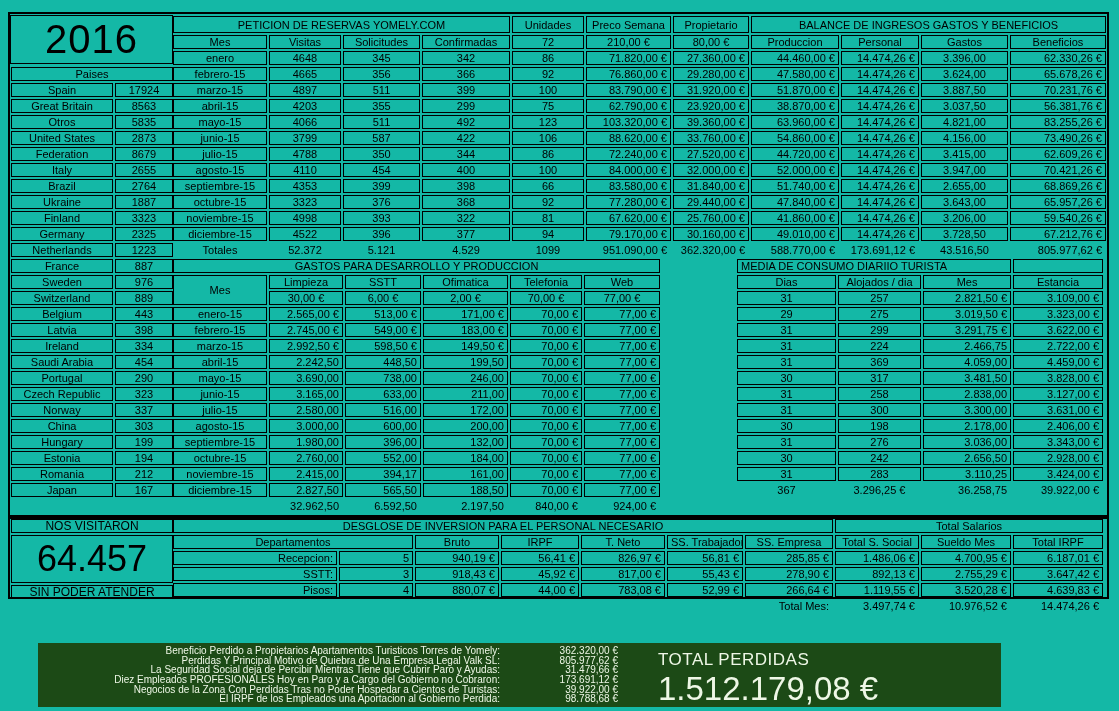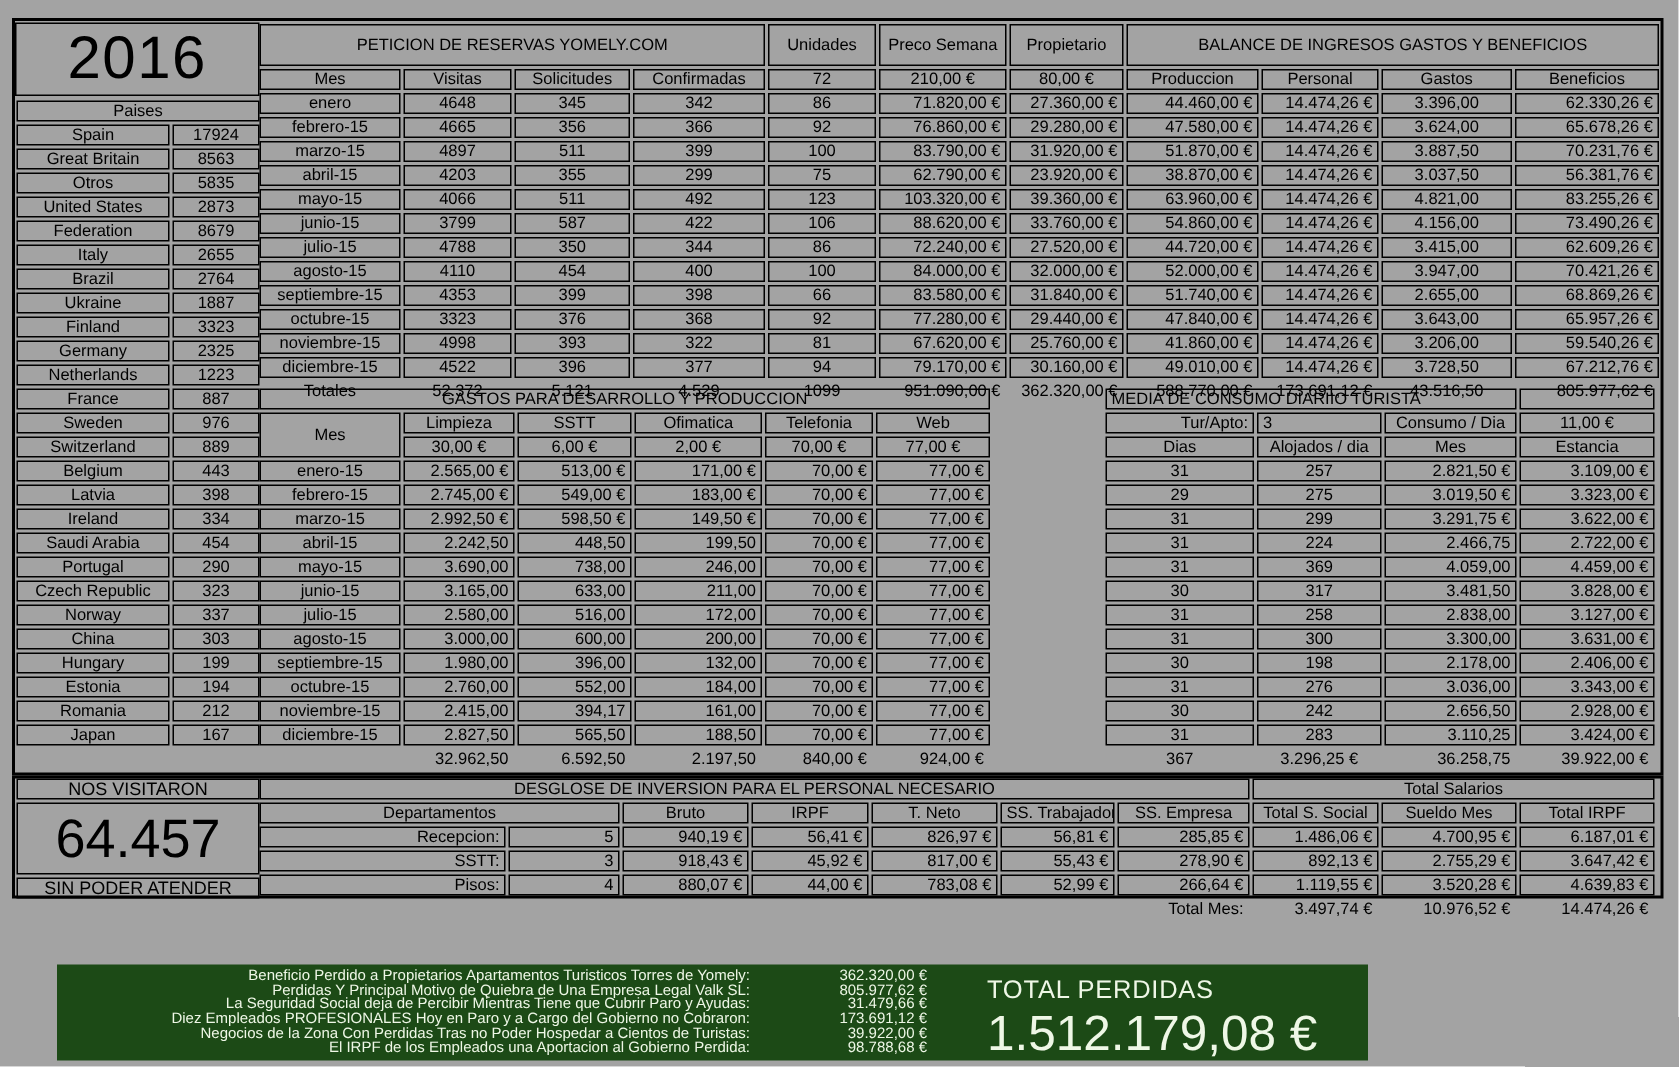--- a/index.html
+++ b/index.html
@@ -1,34 +1,34 @@
 <!DOCTYPE html>
 <html><head>
 <meta charset="utf-8">
 <style>
   * { box-sizing: border-box; }
   html,body { margin:0; padding:0; background:#fff; }
-  .sheet { position:relative; width:1119px; height:711px; background:#a3a3a3;
+  .sheet { position:relative; width:1119px; height:711px; background:#14b8a6;
            font-family:"Liberation Sans","DejaVu Sans",sans-serif; color:#000; overflow:hidden; }
   .border-box { position:absolute; border:2px solid #000; }
   table { border-collapse:separate; border-spacing:2px; table-layout:fixed; position:absolute; }
   td { border:1px solid #000; height:14px; font-size:11px; line-height:12px;
        padding:0 3px; white-space:nowrap; overflow:hidden; }
   .c { text-align:center; }
   .r { text-align:right; }
   .l { text-align:left;margin-top:48px; }
-  .t { height:28px;text-align:center; }
+  .t { height:17px;text-align:center; }
   .md { font-size:12px; }
   .nb { border-color:transparent; }
   .rel { position:relative; }
   .overlay { position:absolute; left:26px; top:1px;margin-top:12px; }
   .year { position:absolute; left:10px; top:15px; width:163px; height:49px; border:1px solid #000;
           font-size:40px; line-height:46px; text-align:center; letter-spacing:1px; }
   .big { height:48px; font-size:36px; line-height:42px; }
-  .green { position:absolute; left:38px; top:643px; width:874px; height:64px;
+  .green { position:absolute; left:38px; top:643px; width:963px; height:64px;
            background:#1c4a16; color:#eef7e6; }
   .glines { position:absolute; left:20px; top:3px; width:560px; }
   .gline { display:flex; height:9.7px; font-size:10px; line-height:9.7px; }
   .gl-label { flex:1; text-align:right; padding-right:8px; }
   .gl-value { width:110px; text-align:right; }
   .gtotal { position:absolute; left:620px; top:7px; width:430px; text-align:left; }
   .gtotal-label { font-size:17px; letter-spacing:.5px; }
   .gtotal-value { font-size:33px; line-height:37px; }
 </style>
 </head>
@@ -503,26 +503,20 @@
     <colgroup>
       <col style="width:99px">
         <col style="width:83px">
         <col style="width:88px">
         <col style="width:90px">
     </colgroup>
     <tbody id="media-body">
       <tr>
         <td colspan="3" class="l">MEDIA DE CONSUMO DIARIIO TURISTA</td>
         <td></td>
-      </tr>
-      <tr>
-        <td class="r">Tur/Apto:</td>
-        <td class="l">3</td>
-        <td class="c">Consumo / Dia</td>
-        <td class="c">11,00 €</td>
       </tr>
       <tr>
         <td class="c">Dias</td>
         <td class="c">Alojados / dia</td>
         <td class="c">Mes</td>
         <td class="c">Estancia</td>
       </tr>
     <tr>
           <td class="c">31</td>
           <td class="c">257</td>

